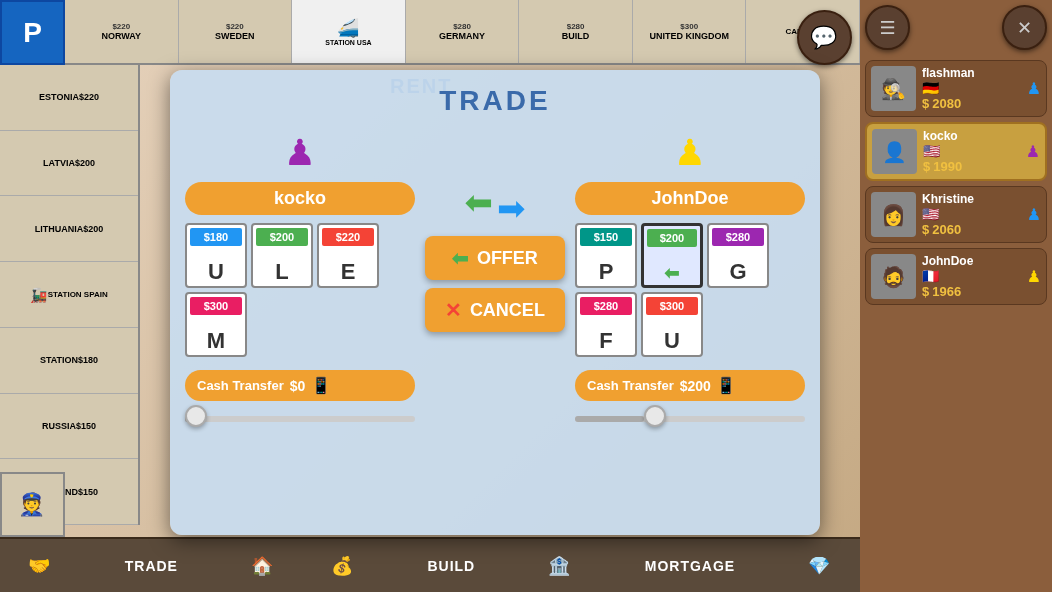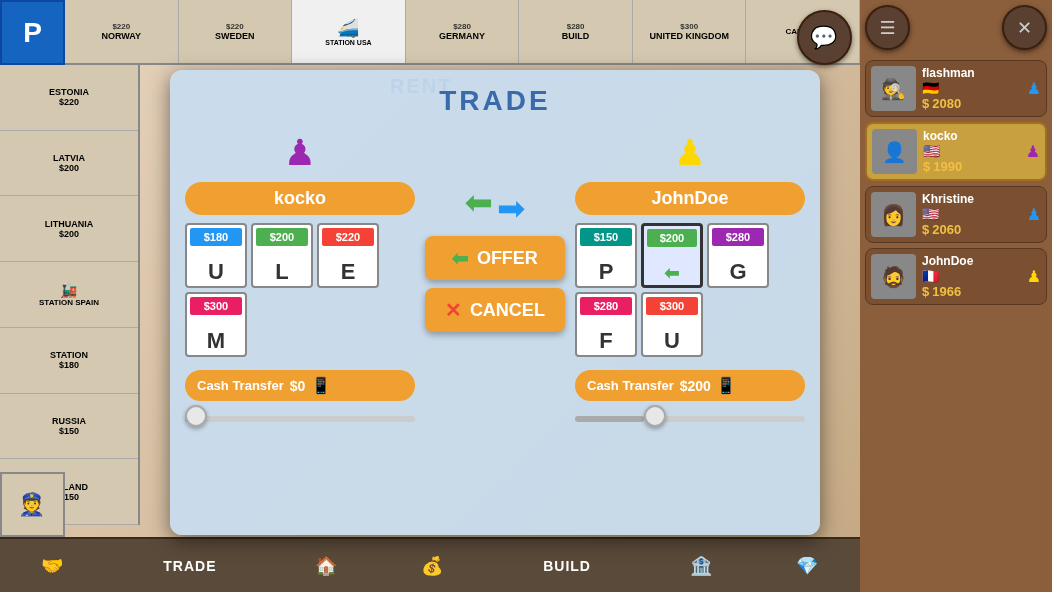--- a/index.html
+++ b/index.html
@@ -59,21 +59,21 @@
       height: 460px;
       background: #d4c9b0;
       border-right: 2px solid #888;
       display: flex;
       flex-direction: column;
     }
     .board-left-cell {
       flex: 1;
       border-bottom: 1px solid #aaa;
       display: flex;
-      flex-direction: column;
+      flex-direction: row;
       align-items: center;
       justify-content: center;
       font-size: 9px;
       font-weight: bold;
       text-align: center;
       padding: 0;
     }
 
     
     .bottom-nav {
@@ -484,20 +484,21 @@
     <span>RENT</span>
   </div>
 
   <div class="bottom-nav">
     <span class="nav-icon">🤝</span>
     <span class="nav-btn">TRADE</span>
     <span class="nav-icon">🏠</span>
     <span class="nav-icon">💰</span>
     <span class="nav-btn">BUILD</span>
     <span class="nav-icon">🏦</span>
+    <span class="nav-btn">MORTGAGE</span>
     <span class="nav-icon">💎</span>
   </div>
 
   <div class="modal-overlay">
     <div class="modal-title">TRADE</div>
 
     <div class="trade-area">
 
       <div class="player-trade-panel">
         <div style="text-align:center;font-size:36px;color:#9C27B0;">♟</div>

